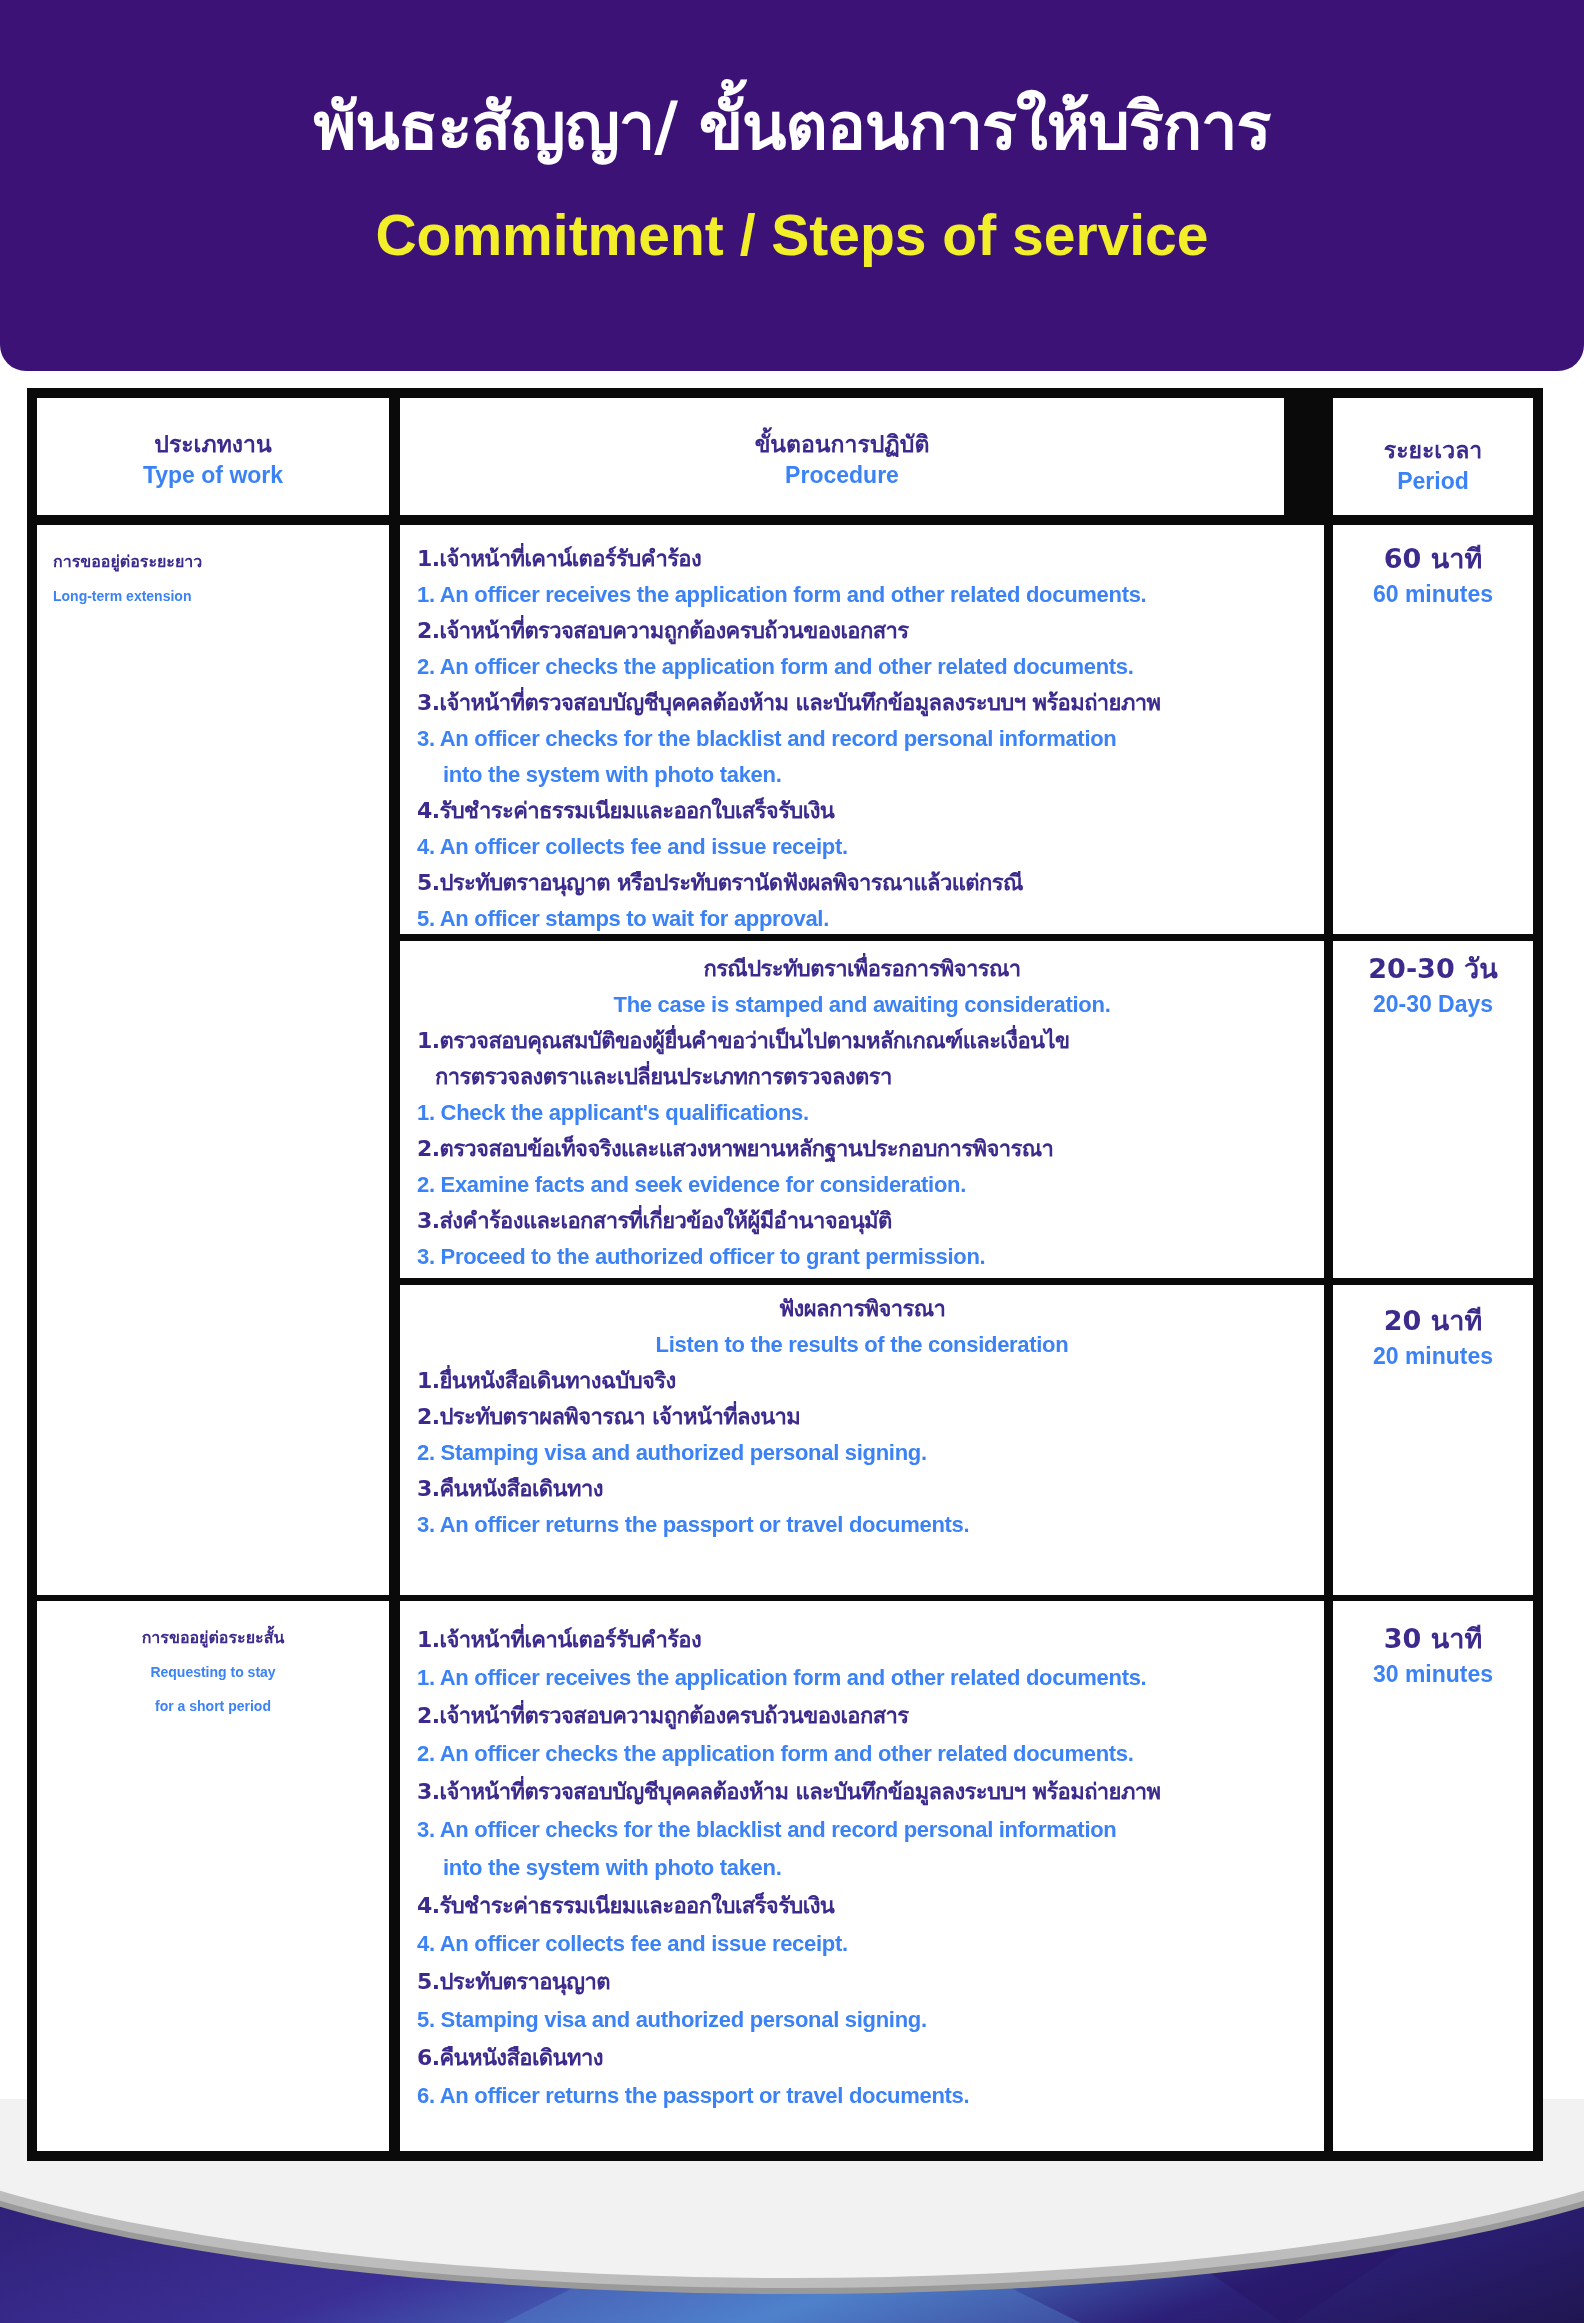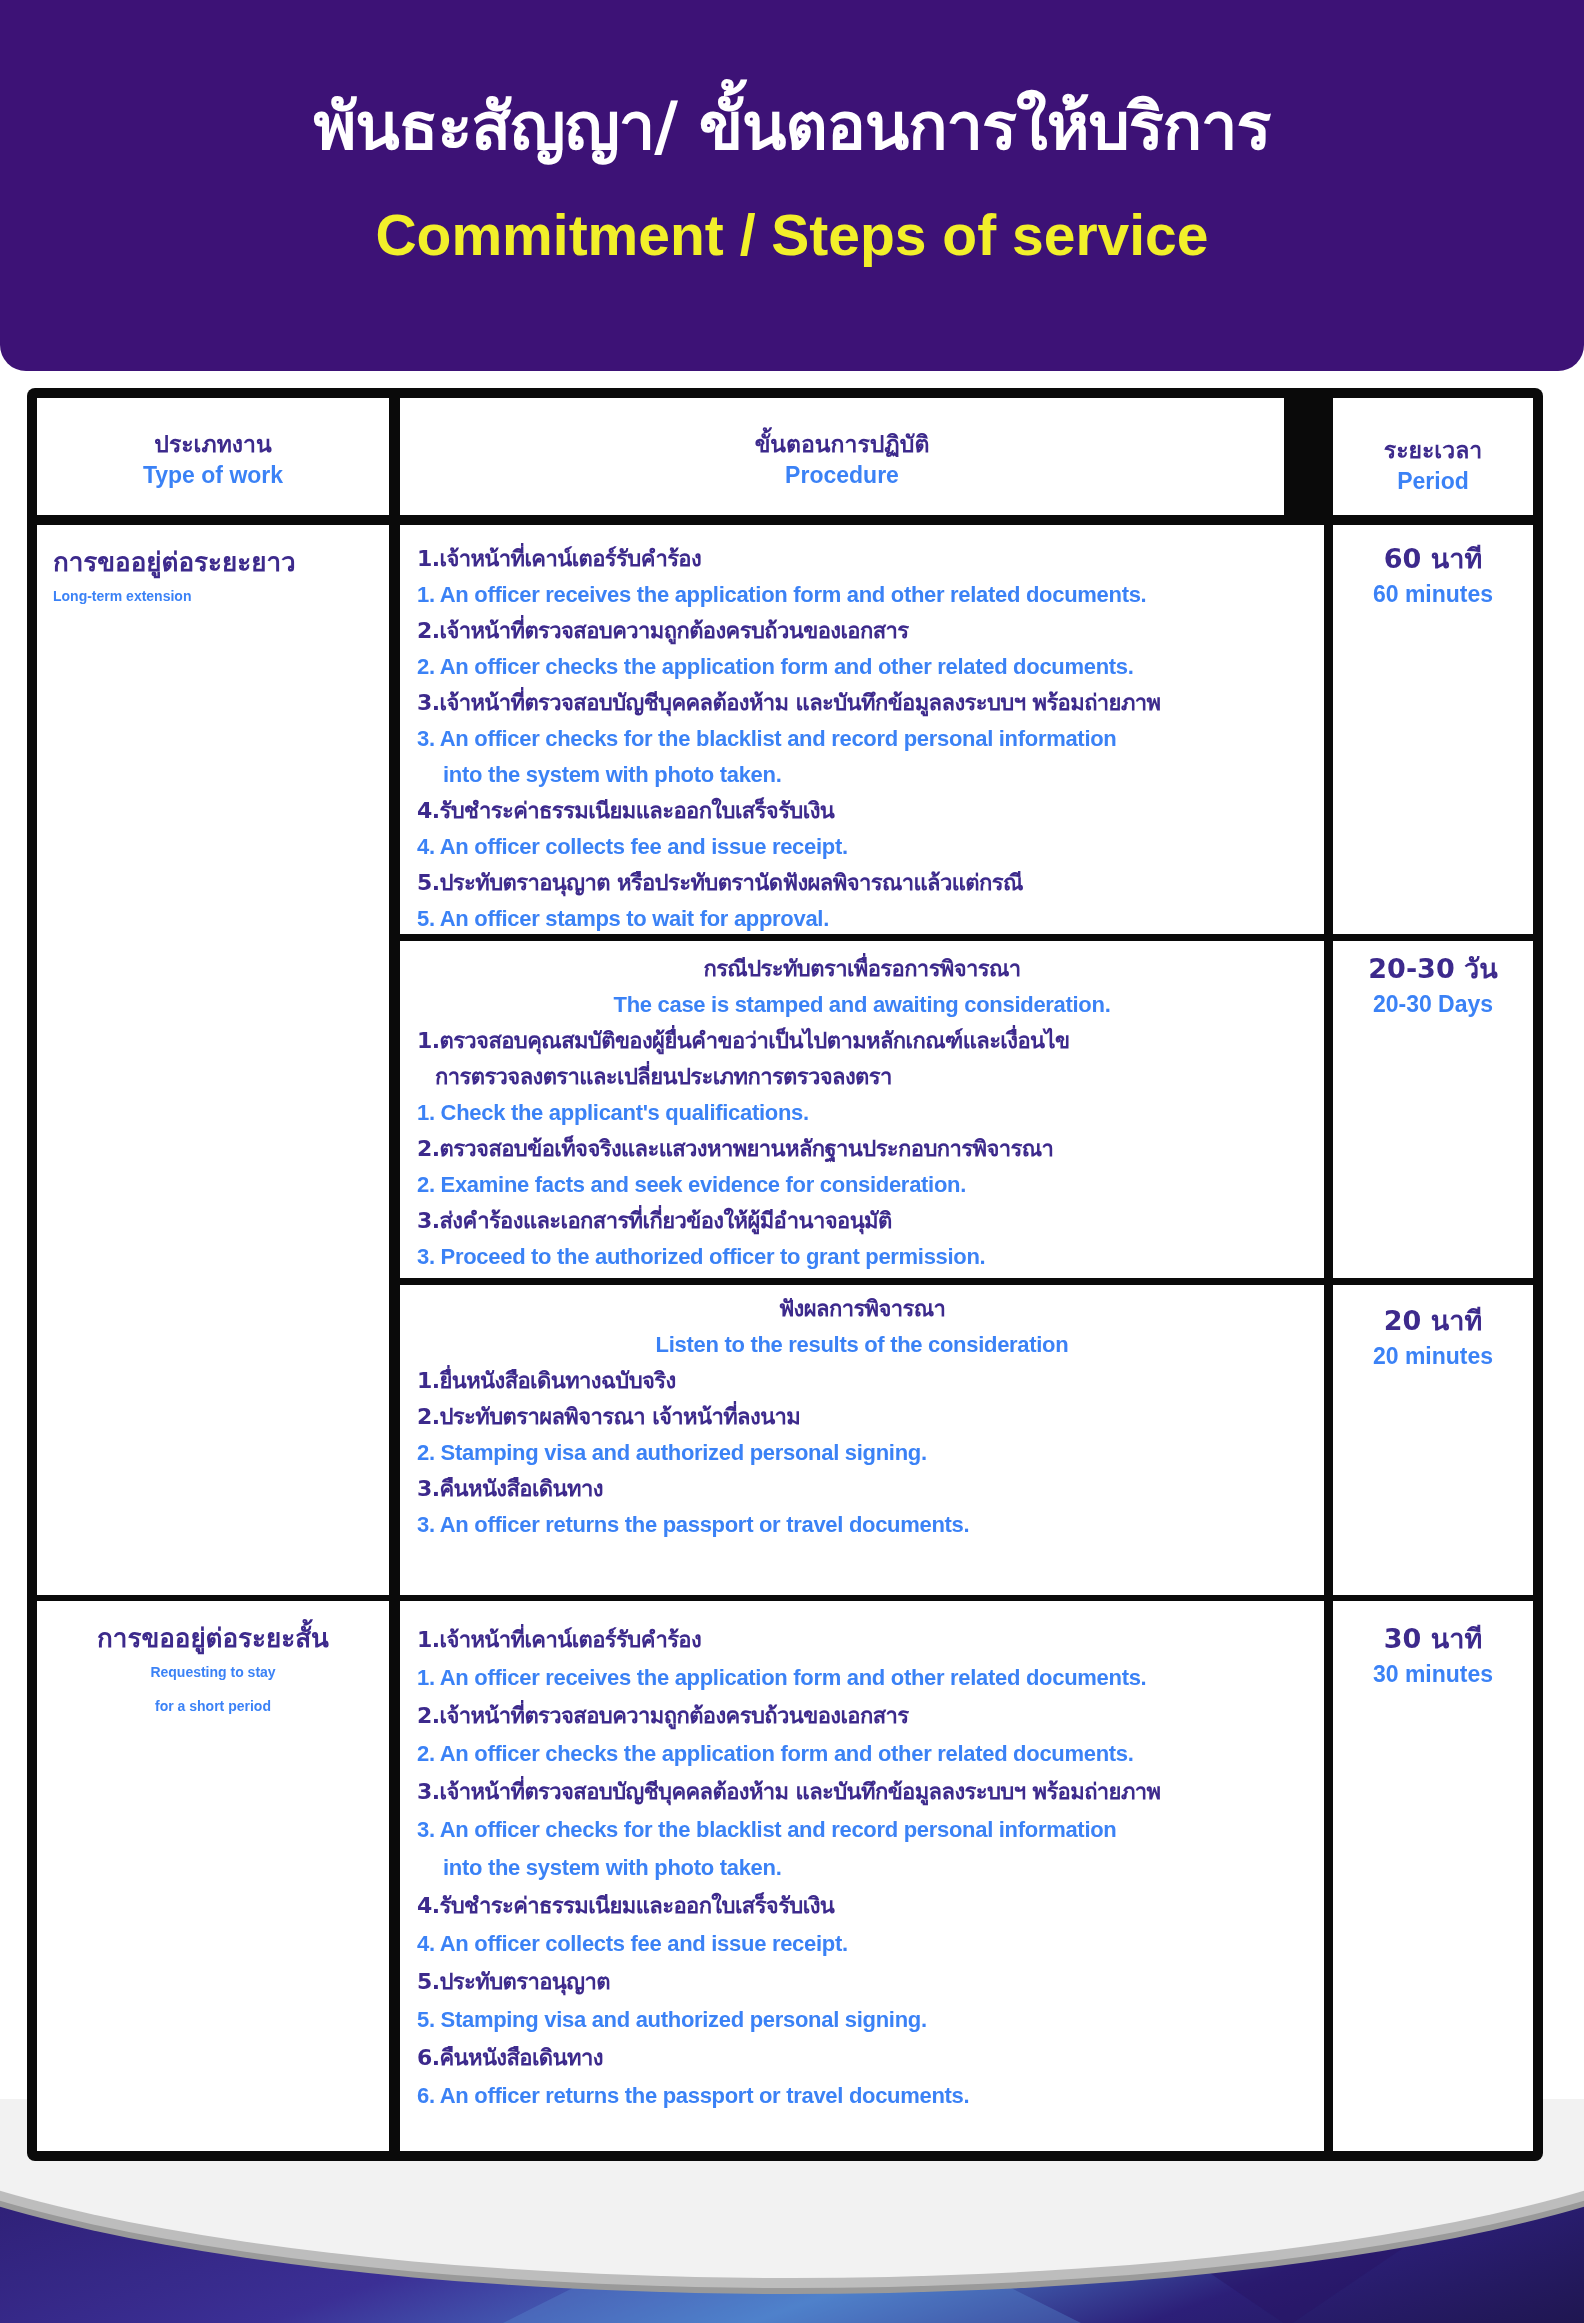--- a/index.html
+++ b/index.html
@@ -37,34 +37,33 @@
   }
   .footer-bg .facet2 {
     position: absolute; left: 1040px; top: 59px; width: 0; height: 0;
     border-left: 248px solid transparent; border-right: 248px solid transparent;
     border-top: 168px solid rgba(40,20,100,0.45);
   }
 
   .table {
     position: absolute; left: 27px; top: 388px; width: 1516px; height: 1773px;
     background: #0a0a0a;
-    border-radius: 8px;
   }
   .cell {
     position: absolute; background: #ffffff;
   }
   .th-purple { color: #3d2a8c; font-weight: bold; }
   .en-black { color: #3b82f6; font-weight: bold; }
 
   .hdr { display: flex; flex-direction: column; align-items: center; justify-content: flex-start; padding-top: 30px; }
   .hdr .th { font-size: 23px; line-height: 32px; font-family: "DejaVu Sans", sans-serif; }
   .hdr .en { font-size: 23px; line-height: 30px; }
 
   .type-cell { padding: 20px 0 0 0; }
-  .type-cell .th { font-size: 26px; line-height: 34px; font-family: "DejaVu Sans", sans-serif; }
+  .type-cell .th { font-size: 16px; line-height: 34px; font-family: "DejaVu Sans", sans-serif; }
   .type-cell .en { font-size: 14px; line-height: 34px; }
   .type-cell.left { padding-left: 16px; }
   .type-cell.center { text-align: center; }
 
   .proc { padding: 16px 0 0 17px; }
   .proc .line { white-space: nowrap; height: 36px; line-height: 36px; }
   .proc .line.th { font-size: 22px; font-family: "DejaVu Sans", sans-serif; letter-spacing: -0.6px; }
   .proc .line.en { font-size: 22px; letter-spacing: -0.3px; }
   .proc .line.cont { padding-left: 26px; }
   .proc .line.center { text-align: center; padding-right: 17px; }

